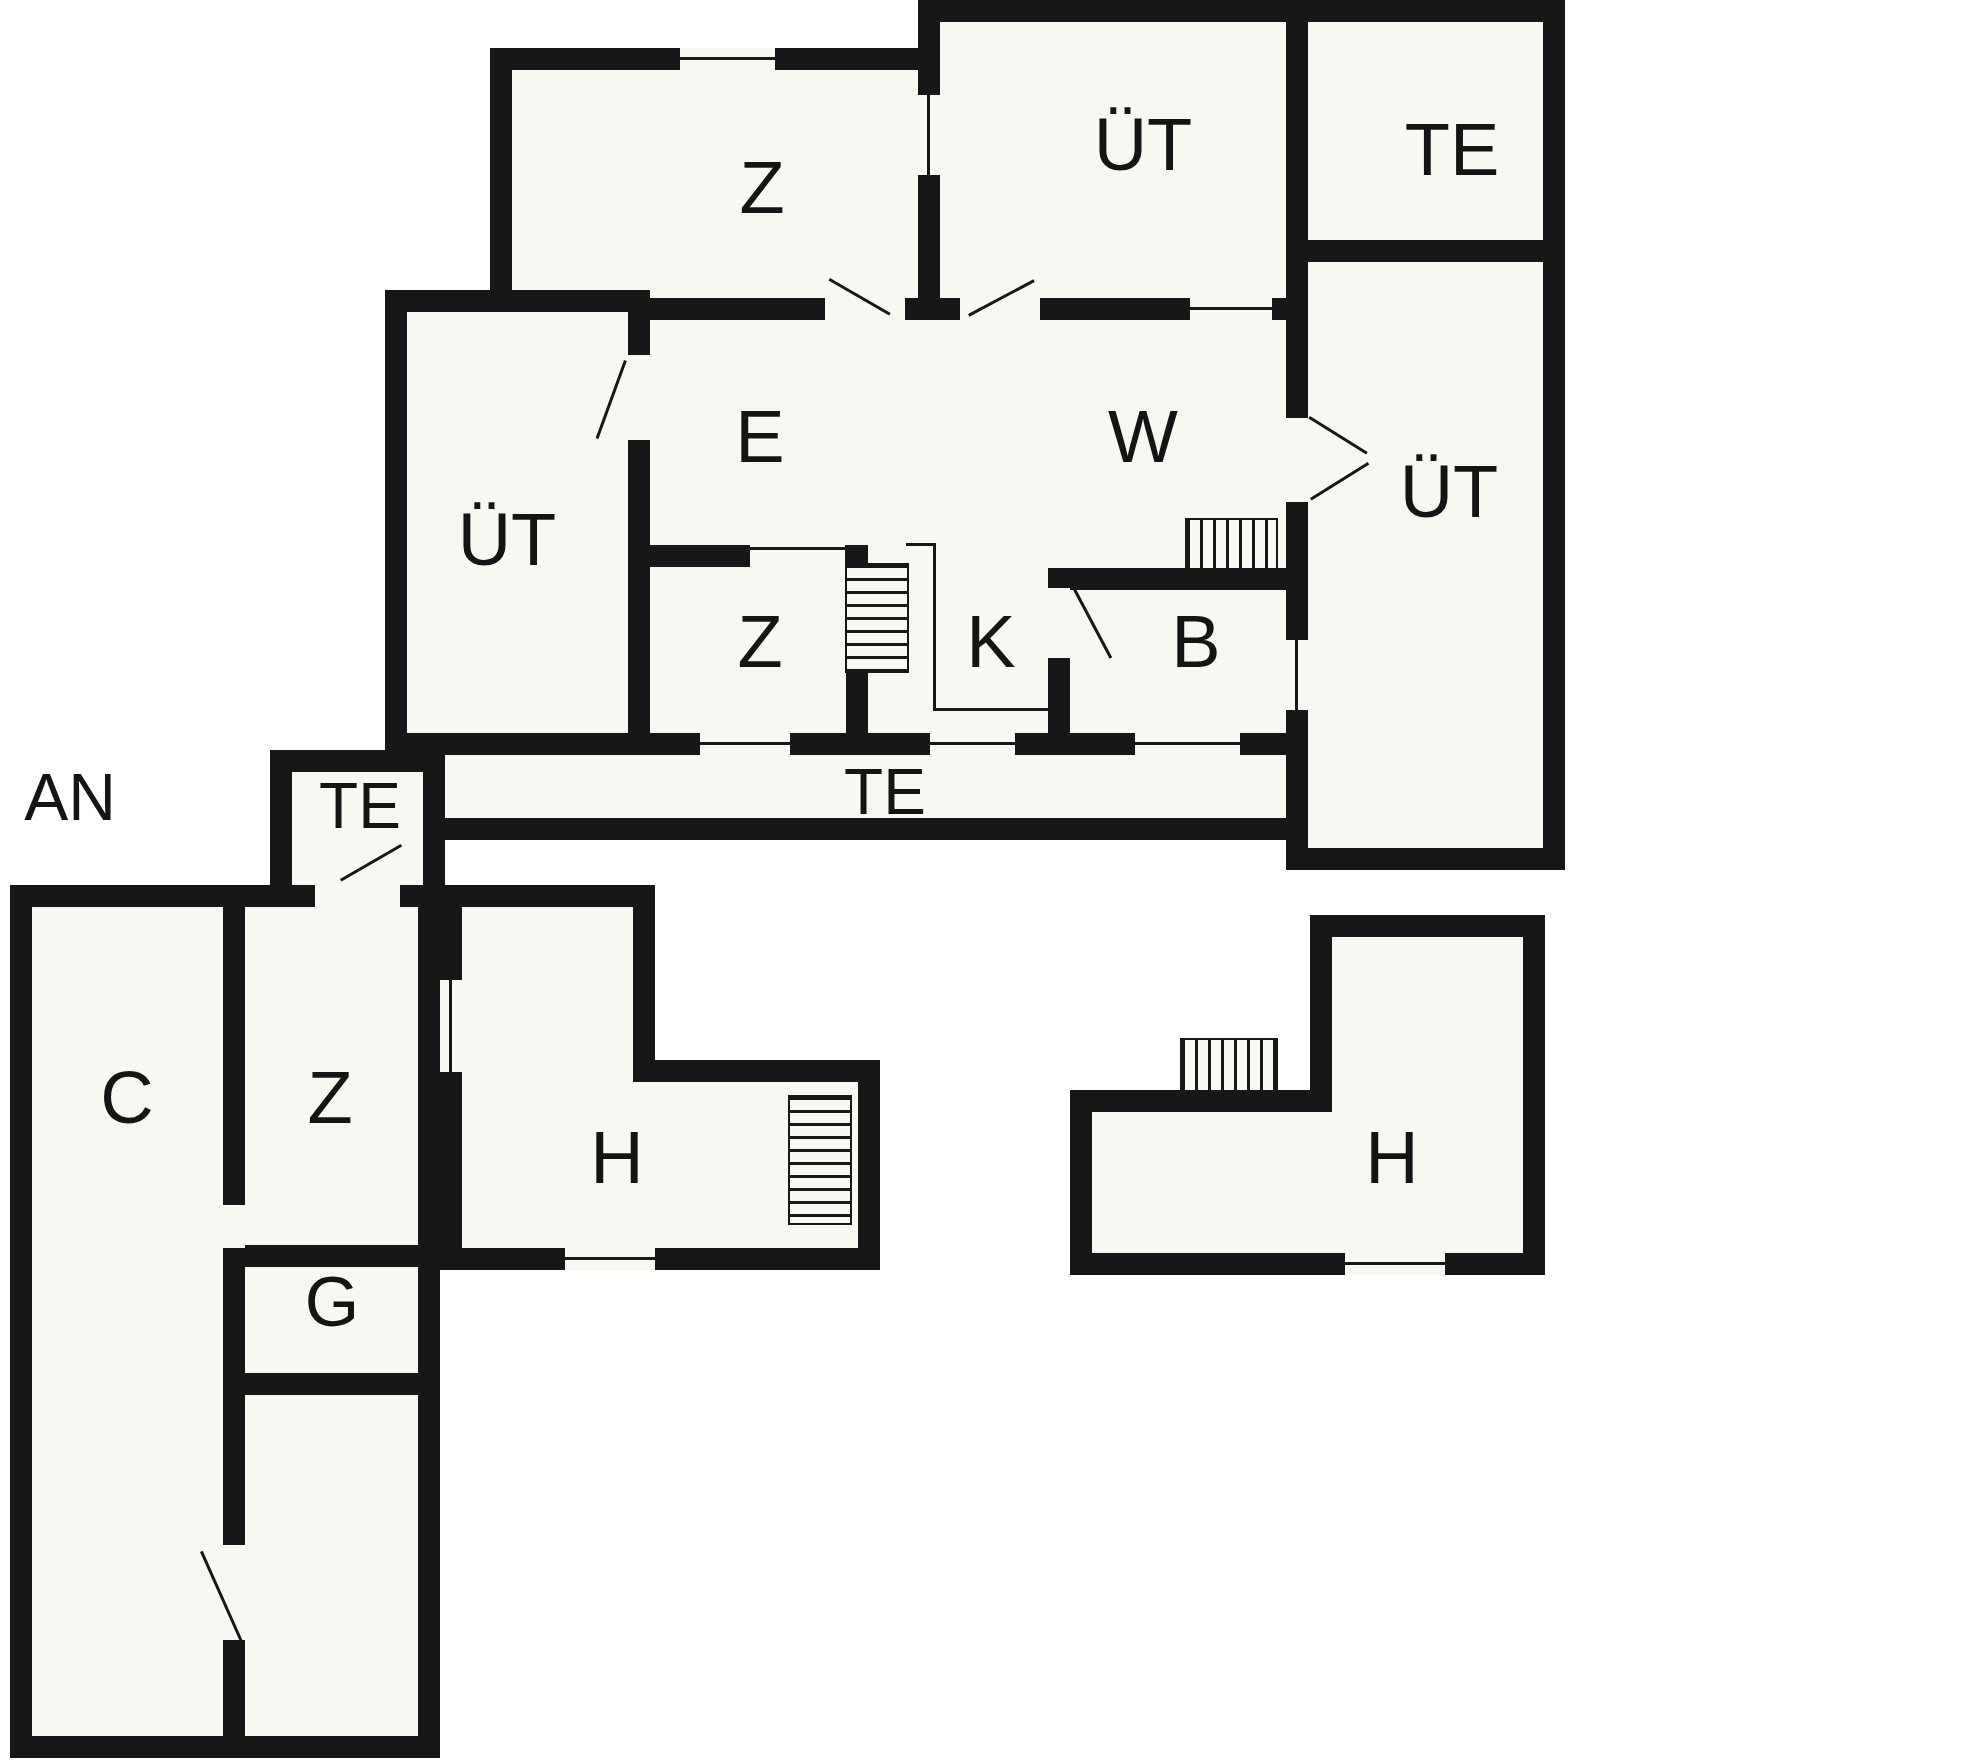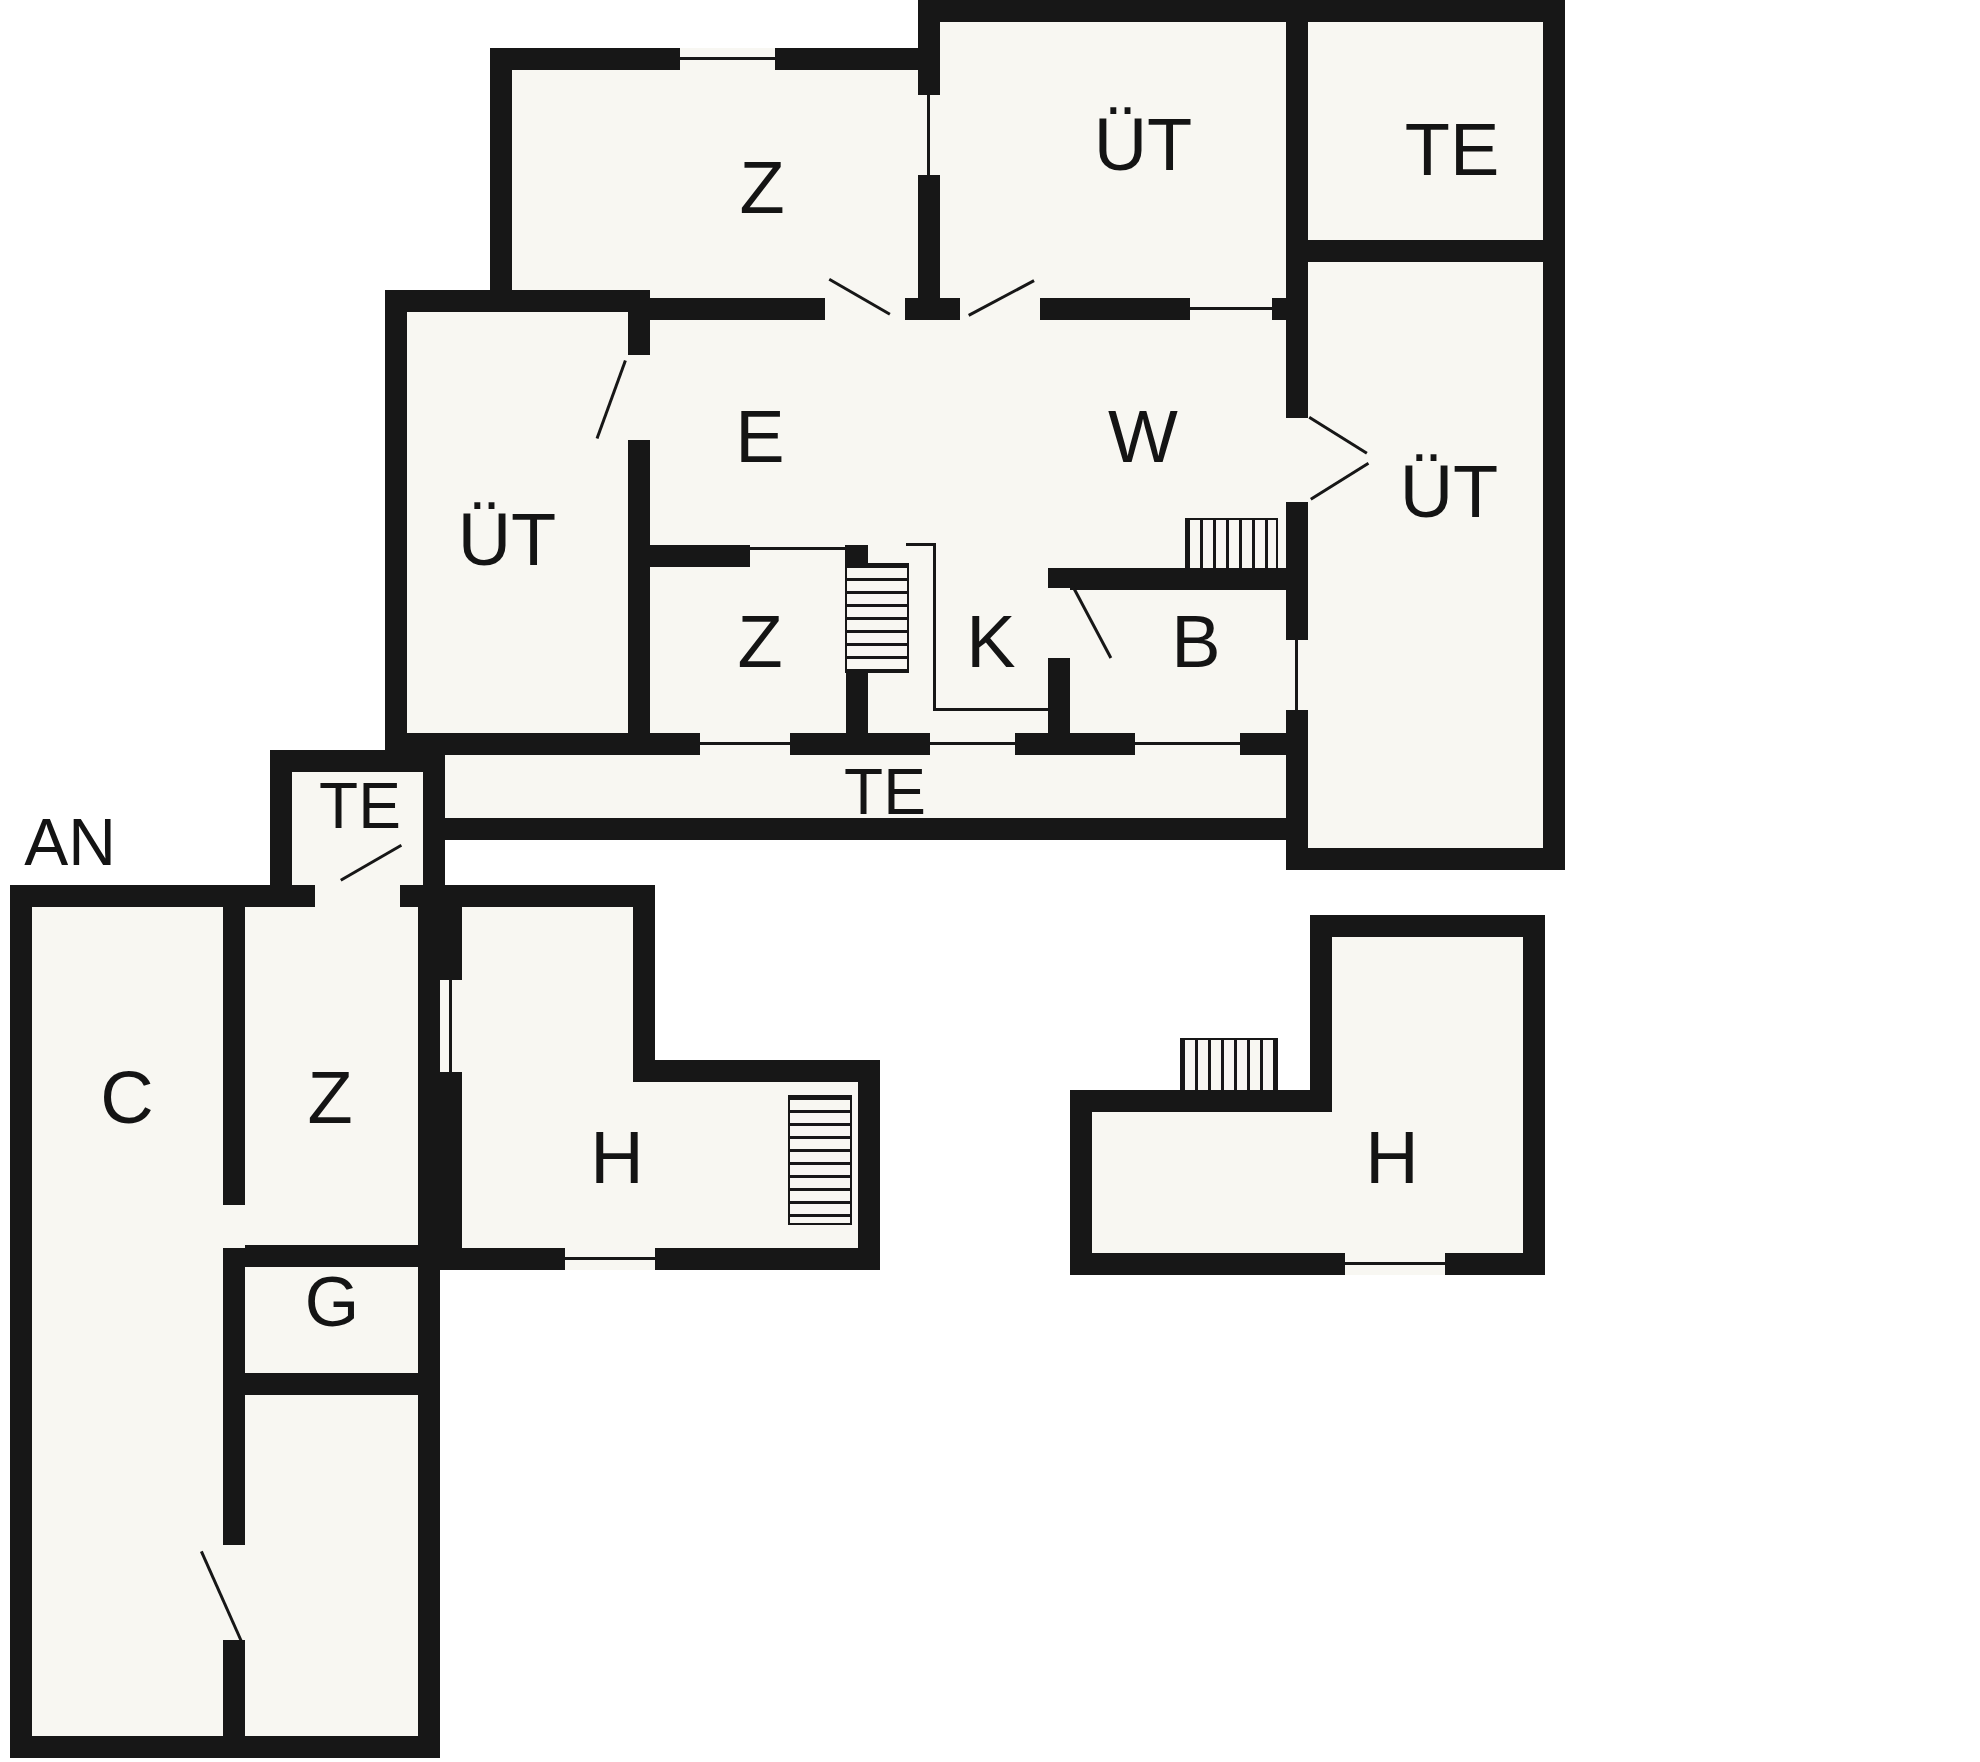--- a/index.html
+++ b/index.html
@@ -111,20 +111,20 @@
   <div class="lbl" style="left:1452px;top:150px;font-size:74px">TE</div>
   <div class="lbl" style="left:1449px;top:492px;font-size:74px">ÜT</div>
   <div class="lbl" style="left:507px;top:540px;font-size:74px">ÜT</div>
   <div class="lbl" style="left:760px;top:437px;font-size:74px">E</div>
   <div class="lbl" style="left:1143px;top:437px;font-size:74px">W</div>
   <div class="lbl" style="left:760px;top:642px;font-size:74px">Z</div>
   <div class="lbl" style="left:991px;top:642px;font-size:74px">K</div>
   <div class="lbl" style="left:1196px;top:642px;font-size:74px">B</div>
   <div class="lbl" style="left:885px;top:792px;font-size:64px">TE</div>
   <div class="lbl" style="left:360px;top:806px;font-size:64px">TE</div>
-  <div class="lbl" style="left:70px;top:842px;font-size:66px">AN</div>
+  <div class="lbl" style="left:70px;top:797px;font-size:66px">AN</div>
   <div class="lbl" style="left:127px;top:1098px;font-size:74px">C</div>
   <div class="lbl" style="left:330px;top:1098px;font-size:74px">Z</div>
   <div class="lbl" style="left:332px;top:1302px;font-size:70px">G</div>
   <div class="lbl" style="left:617px;top:1158px;font-size:74px">H</div>
   <div class="lbl" style="left:1392px;top:1158px;font-size:74px">H</div>
 
 </div>
 
 </body></html>

